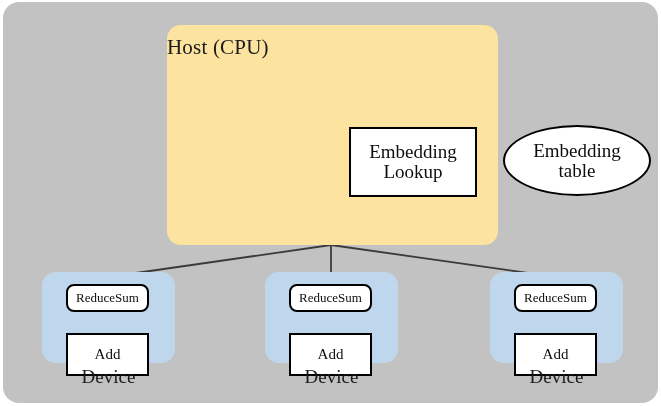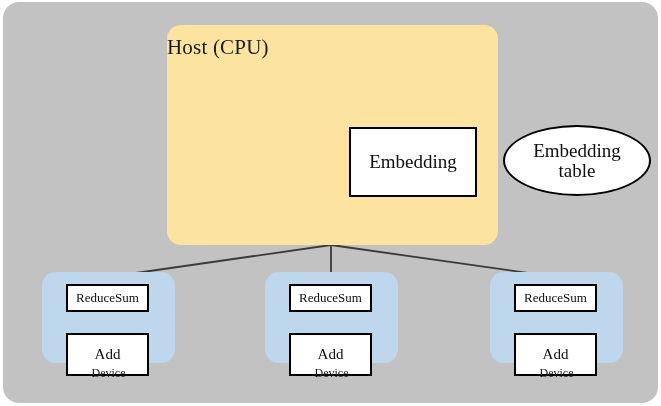--- a/index.html
+++ b/index.html
@@ -120,35 +120,36 @@
     align-items: center;
     justify-content: center;
     color: #0d0d0d;
   }
   .op-reduce {
     left: 24px;
     top: 12px;
     width: 83px;
     height: 28px;
     font-size: 13px;
+    border-radius: 8px;
   }
   .op-add {
     left: 24px;
     top: 61px;
     width: 83px;
     height: 43px;
     font-size: 15px;
   }
   .device-caption {
     position: absolute;
     left: 0;
     top: 94px;
     width: 133px;
     text-align: center;
-    font-size: 12px;
+    font-size: 19px;
     color: #1a1a1a;
   }
 </style>
 </head>
 <body>
 
 <div id="canvas">
 
   <div class="panel"></div>
 
@@ -176,20 +177,21 @@
       <polygon points="556,335 550,322 562,322" fill="#000000"></polygon>
     </g>
   </svg>
 
   <div class="host-box">
     <div class="host-title">Host (CPU)</div>
 
     <div class="lookup-box">
       <div class="lookup-label">
         <span>Embedding</span><br>
+        <span>Lookup</span>
       </div>
     </div>
 
     <div class="table-ellipse">
       <div class="table-label">
         <span>Embedding</span><br>
         <span>table</span>
       </div>
     </div>
   </div>

